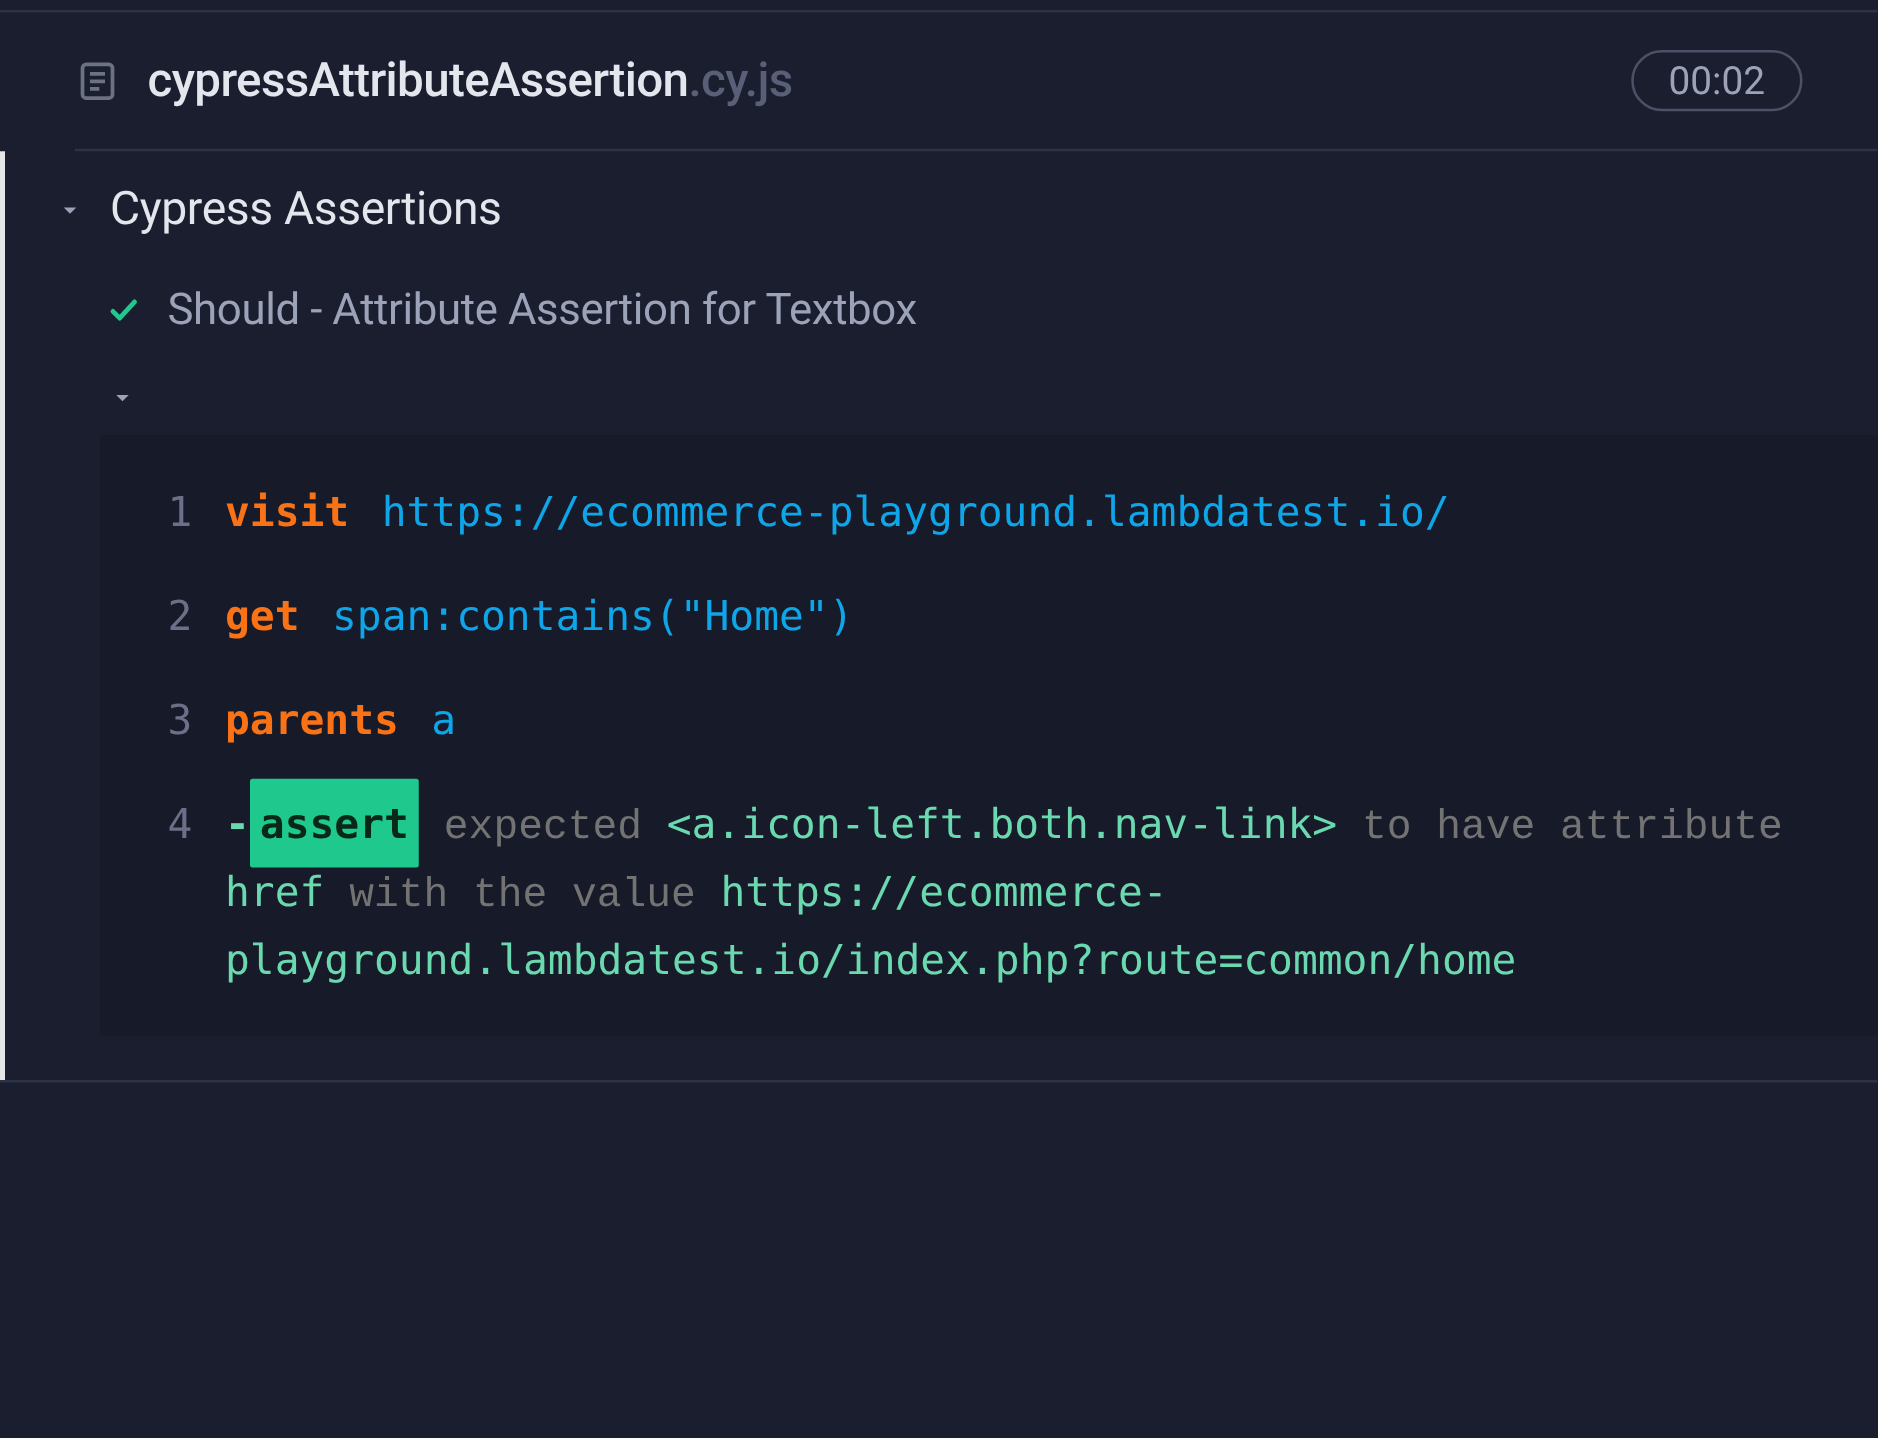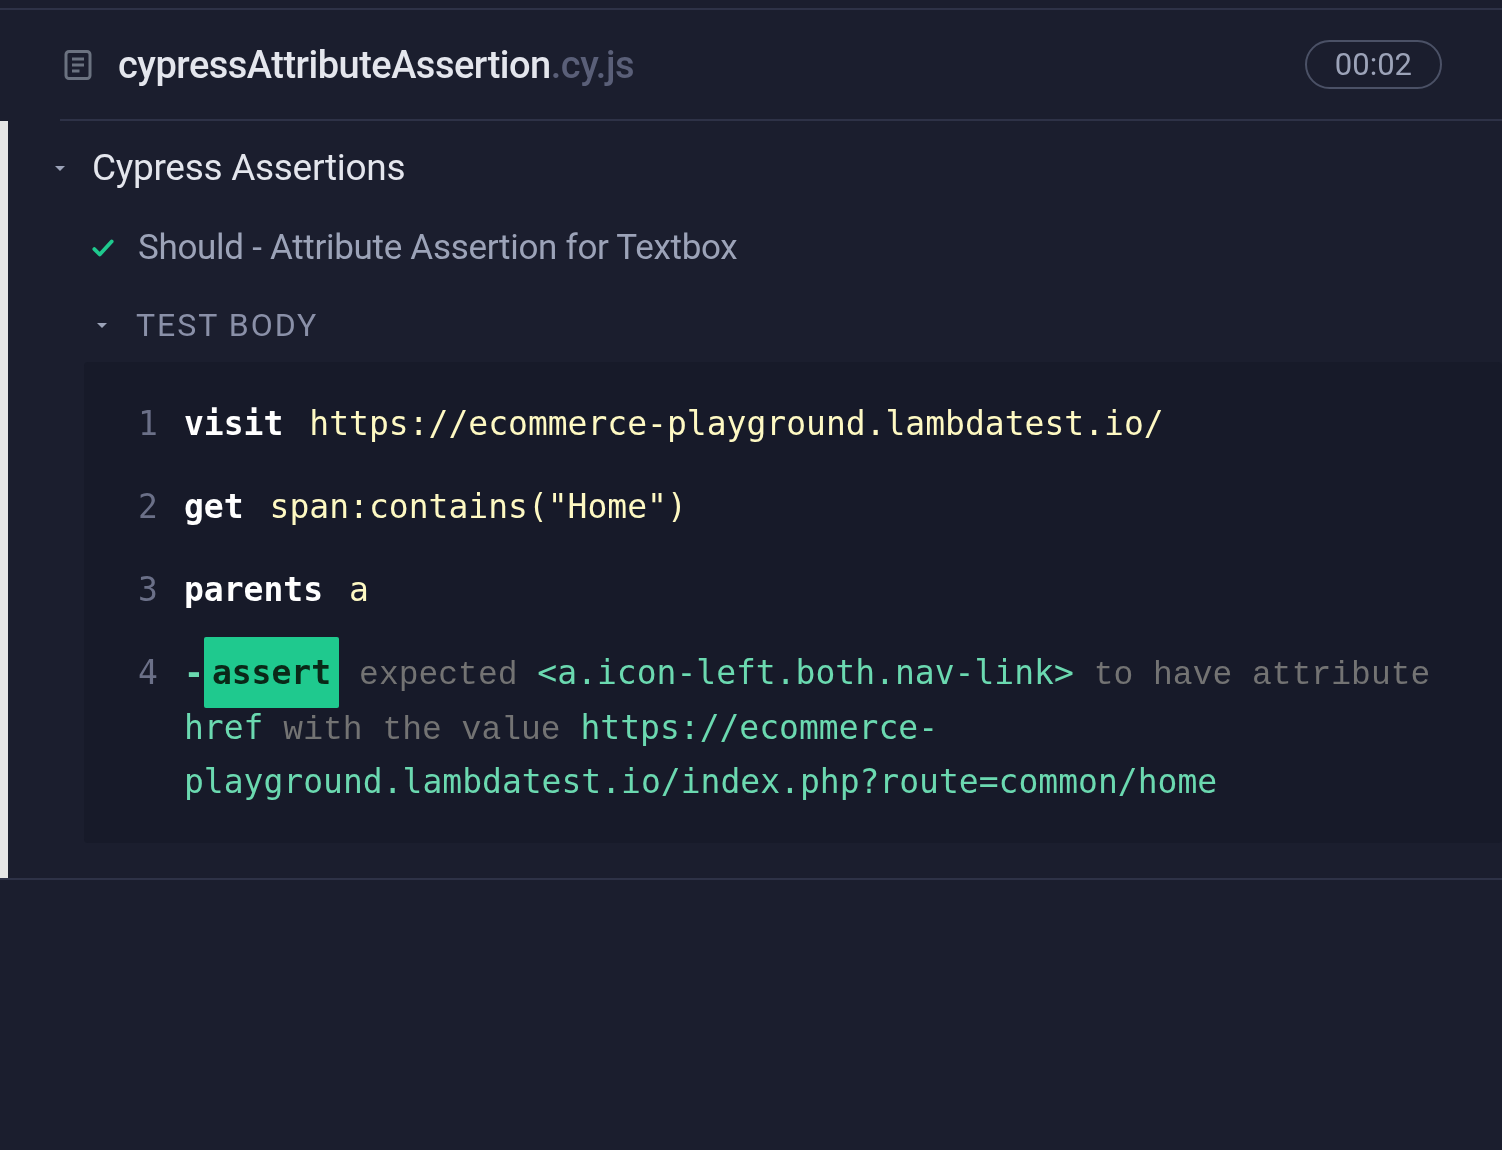--- a/index.html
+++ b/index.html
@@ -62,21 +62,21 @@
       font-variant-numeric: tabular-nums;
     }
     
     .divider-mid {
       height: 2px;
       background: #2e3247;
       margin-left: 60px;
     }
     
     .test-block {
-      border-left: 8px solid #e5e5e5;
+      border-left: 4px solid #e5e5e5;
       padding-left: 40px;
       margin-top: 0;
       padding-top: 25px;
       padding-bottom: 35px;
     }
     
     .suite-row {
       display: flex;
       align-items: center;
       gap: 20px;
@@ -158,27 +158,27 @@
       font-weight: 400;
       text-align: center;
     }
     
     .cmd-content {
       flex: 1;
       color: #8a90a8;
     }
     
     .cmd-name {
-      color: #ffffff;
+      color: #f97316;
       font-weight: 700;
       margin-right: 26px;
     }
     
     .cmd-args {
-      color: #fef9c3;
+      color: #0ea5e9;
     }
     
     .assert-row .cmd-content {
       color: #6bd9b0;
       word-break: break-word;
     }
     
     .assert-dash {
       color: #6bd9b0;
       font-weight: 700;
@@ -250,21 +250,20 @@
     </div>
     <div class="test-title">Should - Attribute Assertion for Textbox</div>
   </div>
 
   <div class="body-row">
     <div class="chevron">
       <svg width="24" height="24" viewBox="0 0 24 24" fill="currentColor">
         <path d="M7 10l5 5 5-5z"></path>
       </svg>
     </div>
-    <div class="body-label">TEST BODY</div>
   </div>
 
   <div class="command-log">
 
     <div class="cmd-row">
       <div class="cmd-num">1</div>
       <div class="cmd-content">
         <span class="cmd-name">visit</span><span class="cmd-args">https://ecommerce-playground.lambdatest.io/</span>
       </div>
     </div>

